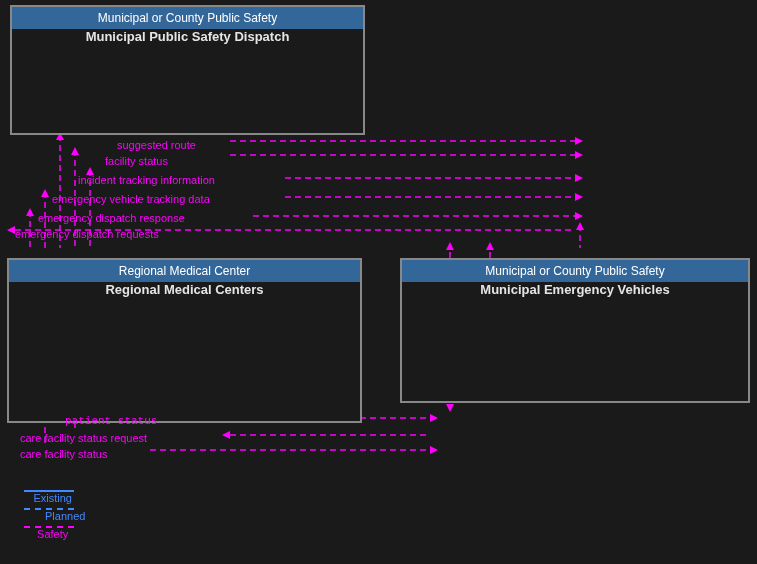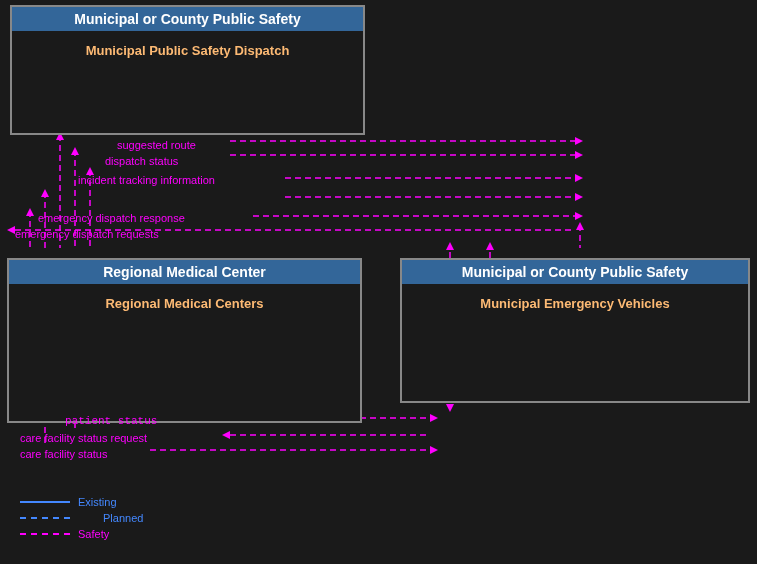--- a/index.html
+++ b/index.html
@@ -19,28 +19,28 @@
     }
     
     .node-box {
       position: absolute;
       border: 2px solid #888;
       background: #1a1a1a;
     }
     .node-header {
       padding: 4px 24px;
       text-align: center;
-      font-size: 14px;
-      font-weight: bold;
+      font-size: 12px;
+      font-weight: normal;
     }
     .node-title {
-      padding: 12px;
+      padding: 0;
       text-align: center;
       font-size: 13px;
-      color: #fdba74;
+      color: #e5e5e5;
       font-weight: bold;
     }
     .header-blue { background: #336699; color: #fff; }
 
     
     #box-dispatch {
       left: 10px;
       top: 5px;
       width: 355px;
       height: 130px;
@@ -81,20 +81,21 @@
     
     .legend {
       position: absolute;
       bottom: 20px;
       left: 20px;
     }
     .legend-item {
       display: flex;
       align-items: center;
       margin-bottom: 4px;
+      flex-direction: column;
     }
     .legend-line {
       width: 50px;
       height: 2px;
       margin-right: 8px;
     }
     .legend-text {
       font-size: 11px;
     }
     .line-blue-solid { background: #4488ff; }
@@ -170,22 +171,23 @@
     <line x1="450" y1="403" x2="450" y2="398" stroke="#ff00ff" stroke-width="1.5" stroke-dasharray="6,4"></line>
     <polygon points="446,404 450,412 454,404" fill="#ff00ff"></polygon>
   </svg>
 
   <div id="box-dispatch" class="node-box">
     <div class="node-header header-blue">Municipal or County Public Safety</div>
     <div class="node-title">Municipal Public Safety Dispatch</div>
   </div>
 
   <div class="flow-label flow-magenta" style="left:117px; top:139px;">suggested route</div>
-  <div class="flow-label flow-magenta" style="left:105px; top:155px;">dispatch status</div>
+  <div class="flow-label flow-magenta" style="left:105px; top:155px;">facility status</div>
   <div class="flow-label flow-magenta" style="left:78px; top:174px;">incident tracking information</div>
+  <div class="flow-label flow-magenta" style="left:52px; top:193px;">emergency vehicle tracking data</div>
   <div class="flow-label flow-magenta" style="left:38px; top:212px;">emergency dispatch response</div>
   <div class="flow-label flow-magenta" style="left:15px; top:228px;">emergency dispatch requests</div>
 
   <div id="box-medical" class="node-box">
     <div class="node-header header-blue">Regional Medical Center</div>
     <div class="node-title">Regional Medical Centers</div>
   </div>
 
   <div id="box-vehicles" class="node-box">
     <div class="node-header header-blue">Municipal or County Public Safety</div>

